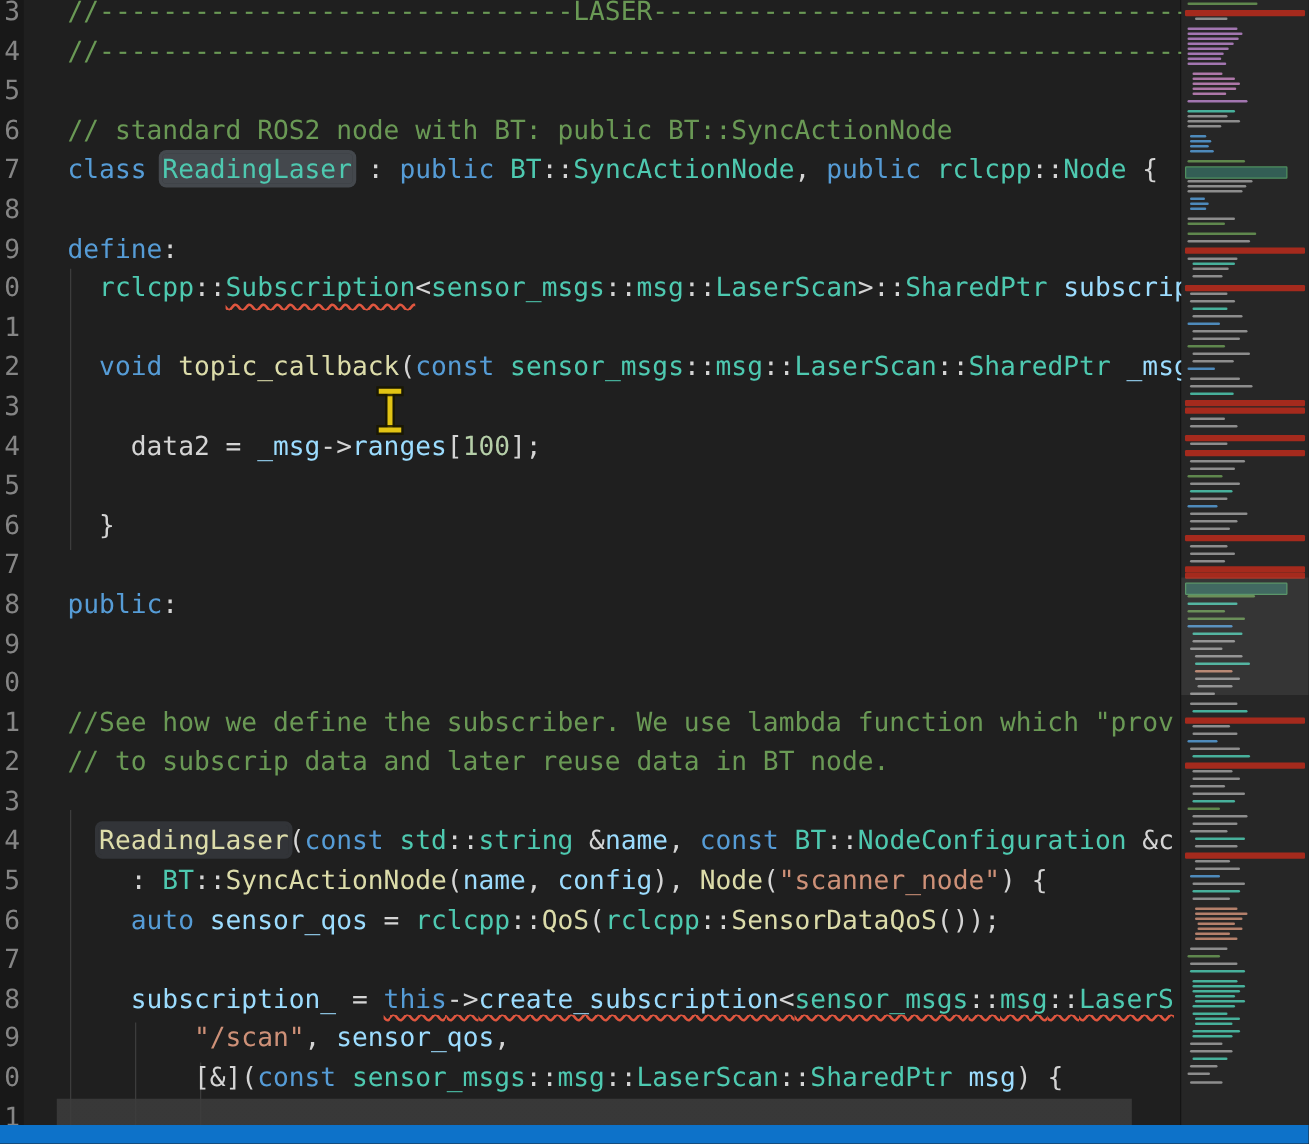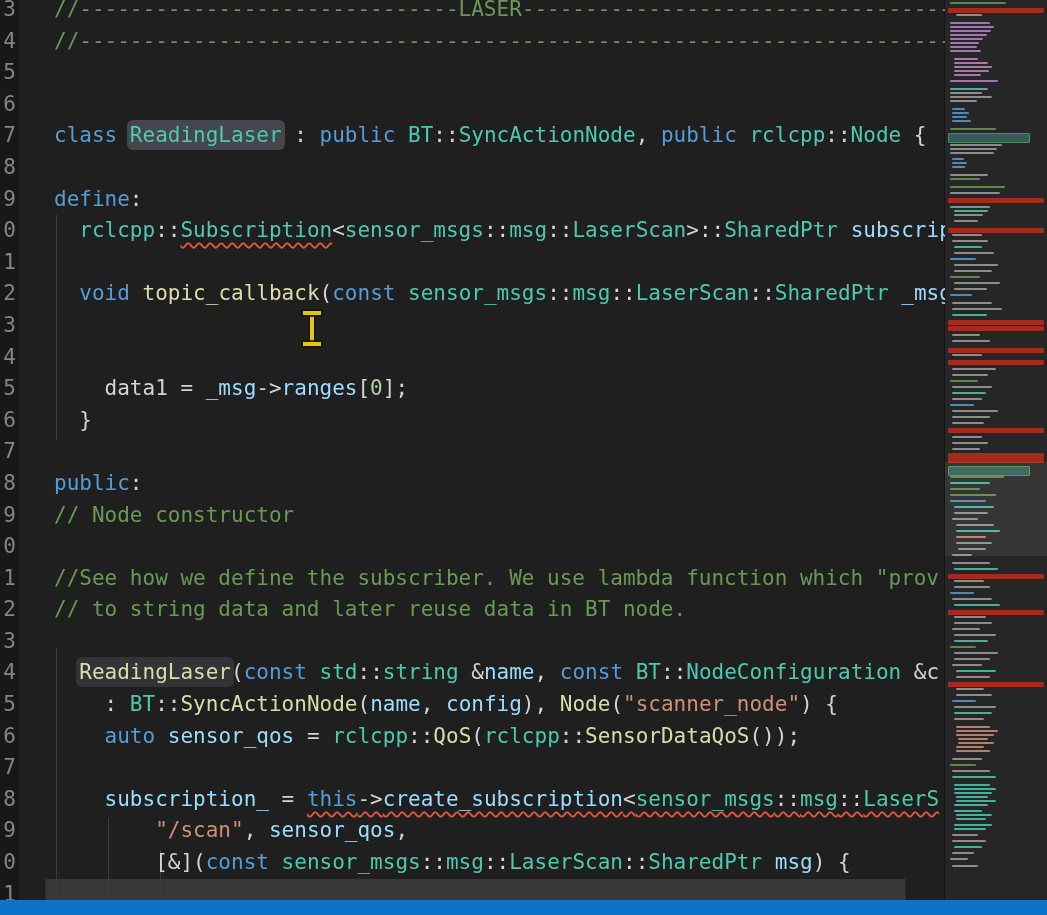--- a/index.html
+++ b/index.html
@@ -88,37 +88,37 @@
   <div id="guides">
       <div class="iguide" style="left: 56px; top: 215px; height: 225px;"></div>
       <div class="iguide" style="left: 56px; top: 648px; height: 252px;"></div>
       <div class="iguide" style="left: 108px; top: 818px; height: 82px;"></div>
       <div class="iguide" style="left: 160px; top: 850px; height: 50px;"></div>
     </div>
   <div id="code">
       <div class="line"><span class="ln">3</span><span class="lt"><span class="tk-cmt">//------------------------------LASER-----------------------------------</span></span></div>
       <div class="line"><span class="ln">4</span><span class="lt"><span class="tk-cmt">//----------------------------------------------------------------------</span></span></div>
       <div class="line"><span class="ln">5</span><span class="lt"></span></div>
-      <div class="line"><span class="ln">6</span></div>
+      <div class="line"><span class="ln">6</span><span class="lt"><span class="tk-cmt">// standard ROS2 node with BT: public BT::SyncActionNode</span></span></div>
       <div class="line"><span class="ln">7</span><span class="lt"><span class="tk-kw">class </span><span class="tk-cls tk-hl">ReadingLaser</span><span class="tk-plain"> : </span><span class="tk-kw">public</span><span class="tk-plain"> </span><span class="tk-cls">BT</span><span class="tk-plain">::</span><span class="tk-cls">SyncActionNode</span><span class="tk-plain">, </span><span class="tk-kw">public</span><span class="tk-plain"> </span><span class="tk-cls">rclcpp</span><span class="tk-plain">::</span><span class="tk-cls">Node</span><span class="tk-plain"> {</span></span></div>
       <div class="line"><span class="ln">8</span><span class="lt"></span></div>
       <div class="line"><span class="ln">9</span><span class="lt"><span class="tk-kw">define</span><span class="tk-plain">:</span></span></div>
       <div class="line"><span class="ln">0</span><span class="lt"><span class="tk-plain">  </span><span class="tk-cls">rclcpp</span><span class="tk-plain">::</span><span class="tk-cls tk-sq">Subscription</span><span class="tk-plain">&lt;</span><span class="tk-cls">sensor_msgs</span><span class="tk-plain">::</span><span class="tk-cls">msg</span><span class="tk-plain">::</span><span class="tk-cls">LaserScan</span><span class="tk-plain">&gt;::</span><span class="tk-cls">SharedPtr</span><span class="tk-plain"> </span><span class="tk-var">subscrip</span></span></div>
       <div class="line"><span class="ln">1</span><span class="lt"></span></div>
       <div class="line"><span class="ln">2</span><span class="lt"><span class="tk-plain">  </span><span class="tk-kw">void</span><span class="tk-plain"> </span><span class="tk-fn">topic_callback</span><span class="tk-plain">(</span><span class="tk-kw">const</span><span class="tk-plain"> </span><span class="tk-cls">sensor_msgs</span><span class="tk-plain">::</span><span class="tk-cls">msg</span><span class="tk-plain">::</span><span class="tk-cls">LaserScan</span><span class="tk-plain">::</span><span class="tk-cls">SharedPtr</span><span class="tk-plain"> </span><span class="tk-var">_msg</span></span></div>
       <div class="line"><span class="ln">3</span><span class="lt"></span></div>
-      <div class="line"><span class="ln">4</span></div>
-      <div class="line"><span class="ln">5</span><span class="lt"><span class="tk-plain">    data1 = </span><span class="tk-var">_msg</span><span class="tk-plain">-&gt;</span><span class="tk-var">ranges</span><span class="tk-plain">[</span><span class="tk-num">0</span><span class="tk-plain">];</span></span></div>
+      <div class="line"><span class="ln">4</span><span class="lt"><span class="tk-plain">    data2 = </span><span class="tk-var">_msg</span><span class="tk-plain">-&gt;</span><span class="tk-var">ranges</span><span class="tk-plain">[</span><span class="tk-num">100</span><span class="tk-plain">];</span></span></div>
+      <div class="line"><span class="ln">5</span></div>
       <div class="line"><span class="ln">6</span><span class="lt"><span class="tk-plain">  }</span></span></div>
       <div class="line"><span class="ln">7</span><span class="lt"></span></div>
       <div class="line"><span class="ln">8</span><span class="lt"><span class="tk-kw">public</span><span class="tk-plain">:</span></span></div>
-      <div class="line"><span class="ln">9</span><span class="lt"><span class="tk-cmt">// Node constructor</span></span></div>
+      <div class="line"><span class="ln">9</span></div>
       <div class="line"><span class="ln">0</span><span class="lt"></span></div>
       <div class="line"><span class="ln">1</span><span class="lt"><span class="tk-cmt">//See how we define the subscriber. We use lambda function which "prov</span></span></div>
-      <div class="line"><span class="ln">2</span><span class="lt"><span class="tk-cmt">// to string data and later reuse data in BT node.</span></span></div>
+      <div class="line"><span class="ln">2</span><span class="lt"><span class="tk-cmt">// to subscrip data and later reuse data in BT node.</span></span></div>
       <div class="line"><span class="ln">3</span><span class="lt"></span></div>
       <div class="line"><span class="ln">4</span><span class="lt"><span class="tk-plain">  </span><span class="tk-fn tk-hl2">ReadingLaser</span><span class="tk-plain">(</span><span class="tk-kw">const</span><span class="tk-plain"> </span><span class="tk-cls">std</span><span class="tk-plain">::</span><span class="tk-cls">string</span><span class="tk-plain"> &amp;</span><span class="tk-var">name</span><span class="tk-plain">, </span><span class="tk-kw">const</span><span class="tk-plain"> </span><span class="tk-cls">BT</span><span class="tk-plain">::</span><span class="tk-cls">NodeConfiguration</span><span class="tk-plain"> &amp;c</span></span></div>
       <div class="line"><span class="ln">5</span><span class="lt"><span class="tk-plain">    : </span><span class="tk-cls">BT</span><span class="tk-plain">::</span><span class="tk-fn">SyncActionNode</span><span class="tk-plain">(</span><span class="tk-var">name</span><span class="tk-plain">, </span><span class="tk-var">config</span><span class="tk-plain">), </span><span class="tk-fn">Node</span><span class="tk-plain">(</span><span class="tk-str">"scanner_node"</span><span class="tk-plain">) {</span></span></div>
       <div class="line"><span class="ln">6</span><span class="lt"><span class="tk-plain">    </span><span class="tk-kw">auto</span><span class="tk-plain"> </span><span class="tk-var">sensor_qos</span><span class="tk-plain"> = </span><span class="tk-cls">rclcpp</span><span class="tk-plain">::</span><span class="tk-fn">QoS</span><span class="tk-plain">(</span><span class="tk-cls">rclcpp</span><span class="tk-plain">::</span><span class="tk-fn">SensorDataQoS</span><span class="tk-plain">());</span></span></div>
       <div class="line"><span class="ln">7</span><span class="lt"></span></div>
       <div class="line"><span class="ln">8</span><span class="lt"><span class="tk-plain">    </span><span class="tk-var">subscription_</span><span class="tk-plain"> = </span><span class="tk-kw tk-sqA">this</span><span class="tk-plain tk-sqA">-&gt;</span><span class="tk-var tk-sqA">create_subscription</span><span class="tk-plain tk-sqA">&lt;</span><span class="tk-cls tk-sqA">sensor_msgs</span><span class="tk-plain tk-sqA">::</span><span class="tk-cls tk-sqA">msg</span><span class="tk-plain tk-sqA">::</span><span class="tk-cls tk-sqA">LaserS</span></span></div>
       <div class="line"><span class="ln">9</span><span class="lt"><span class="tk-plain">        </span><span class="tk-str">"/scan"</span><span class="tk-plain">, </span><span class="tk-var">sensor_qos</span><span class="tk-plain">,</span></span></div>
       <div class="line"><span class="ln">0</span><span class="lt"><span class="tk-plain">        [&amp;](</span><span class="tk-kw">const</span><span class="tk-plain"> </span><span class="tk-cls">sensor_msgs</span><span class="tk-plain">::</span><span class="tk-cls">msg</span><span class="tk-plain">::</span><span class="tk-cls">LaserScan</span><span class="tk-plain">::</span><span class="tk-cls">SharedPtr</span><span class="tk-plain"> </span><span class="tk-var">msg</span><span class="tk-plain">) {</span></span></div>
       <div class="line cur"><span class="ln">1</span></div>
     </div>

